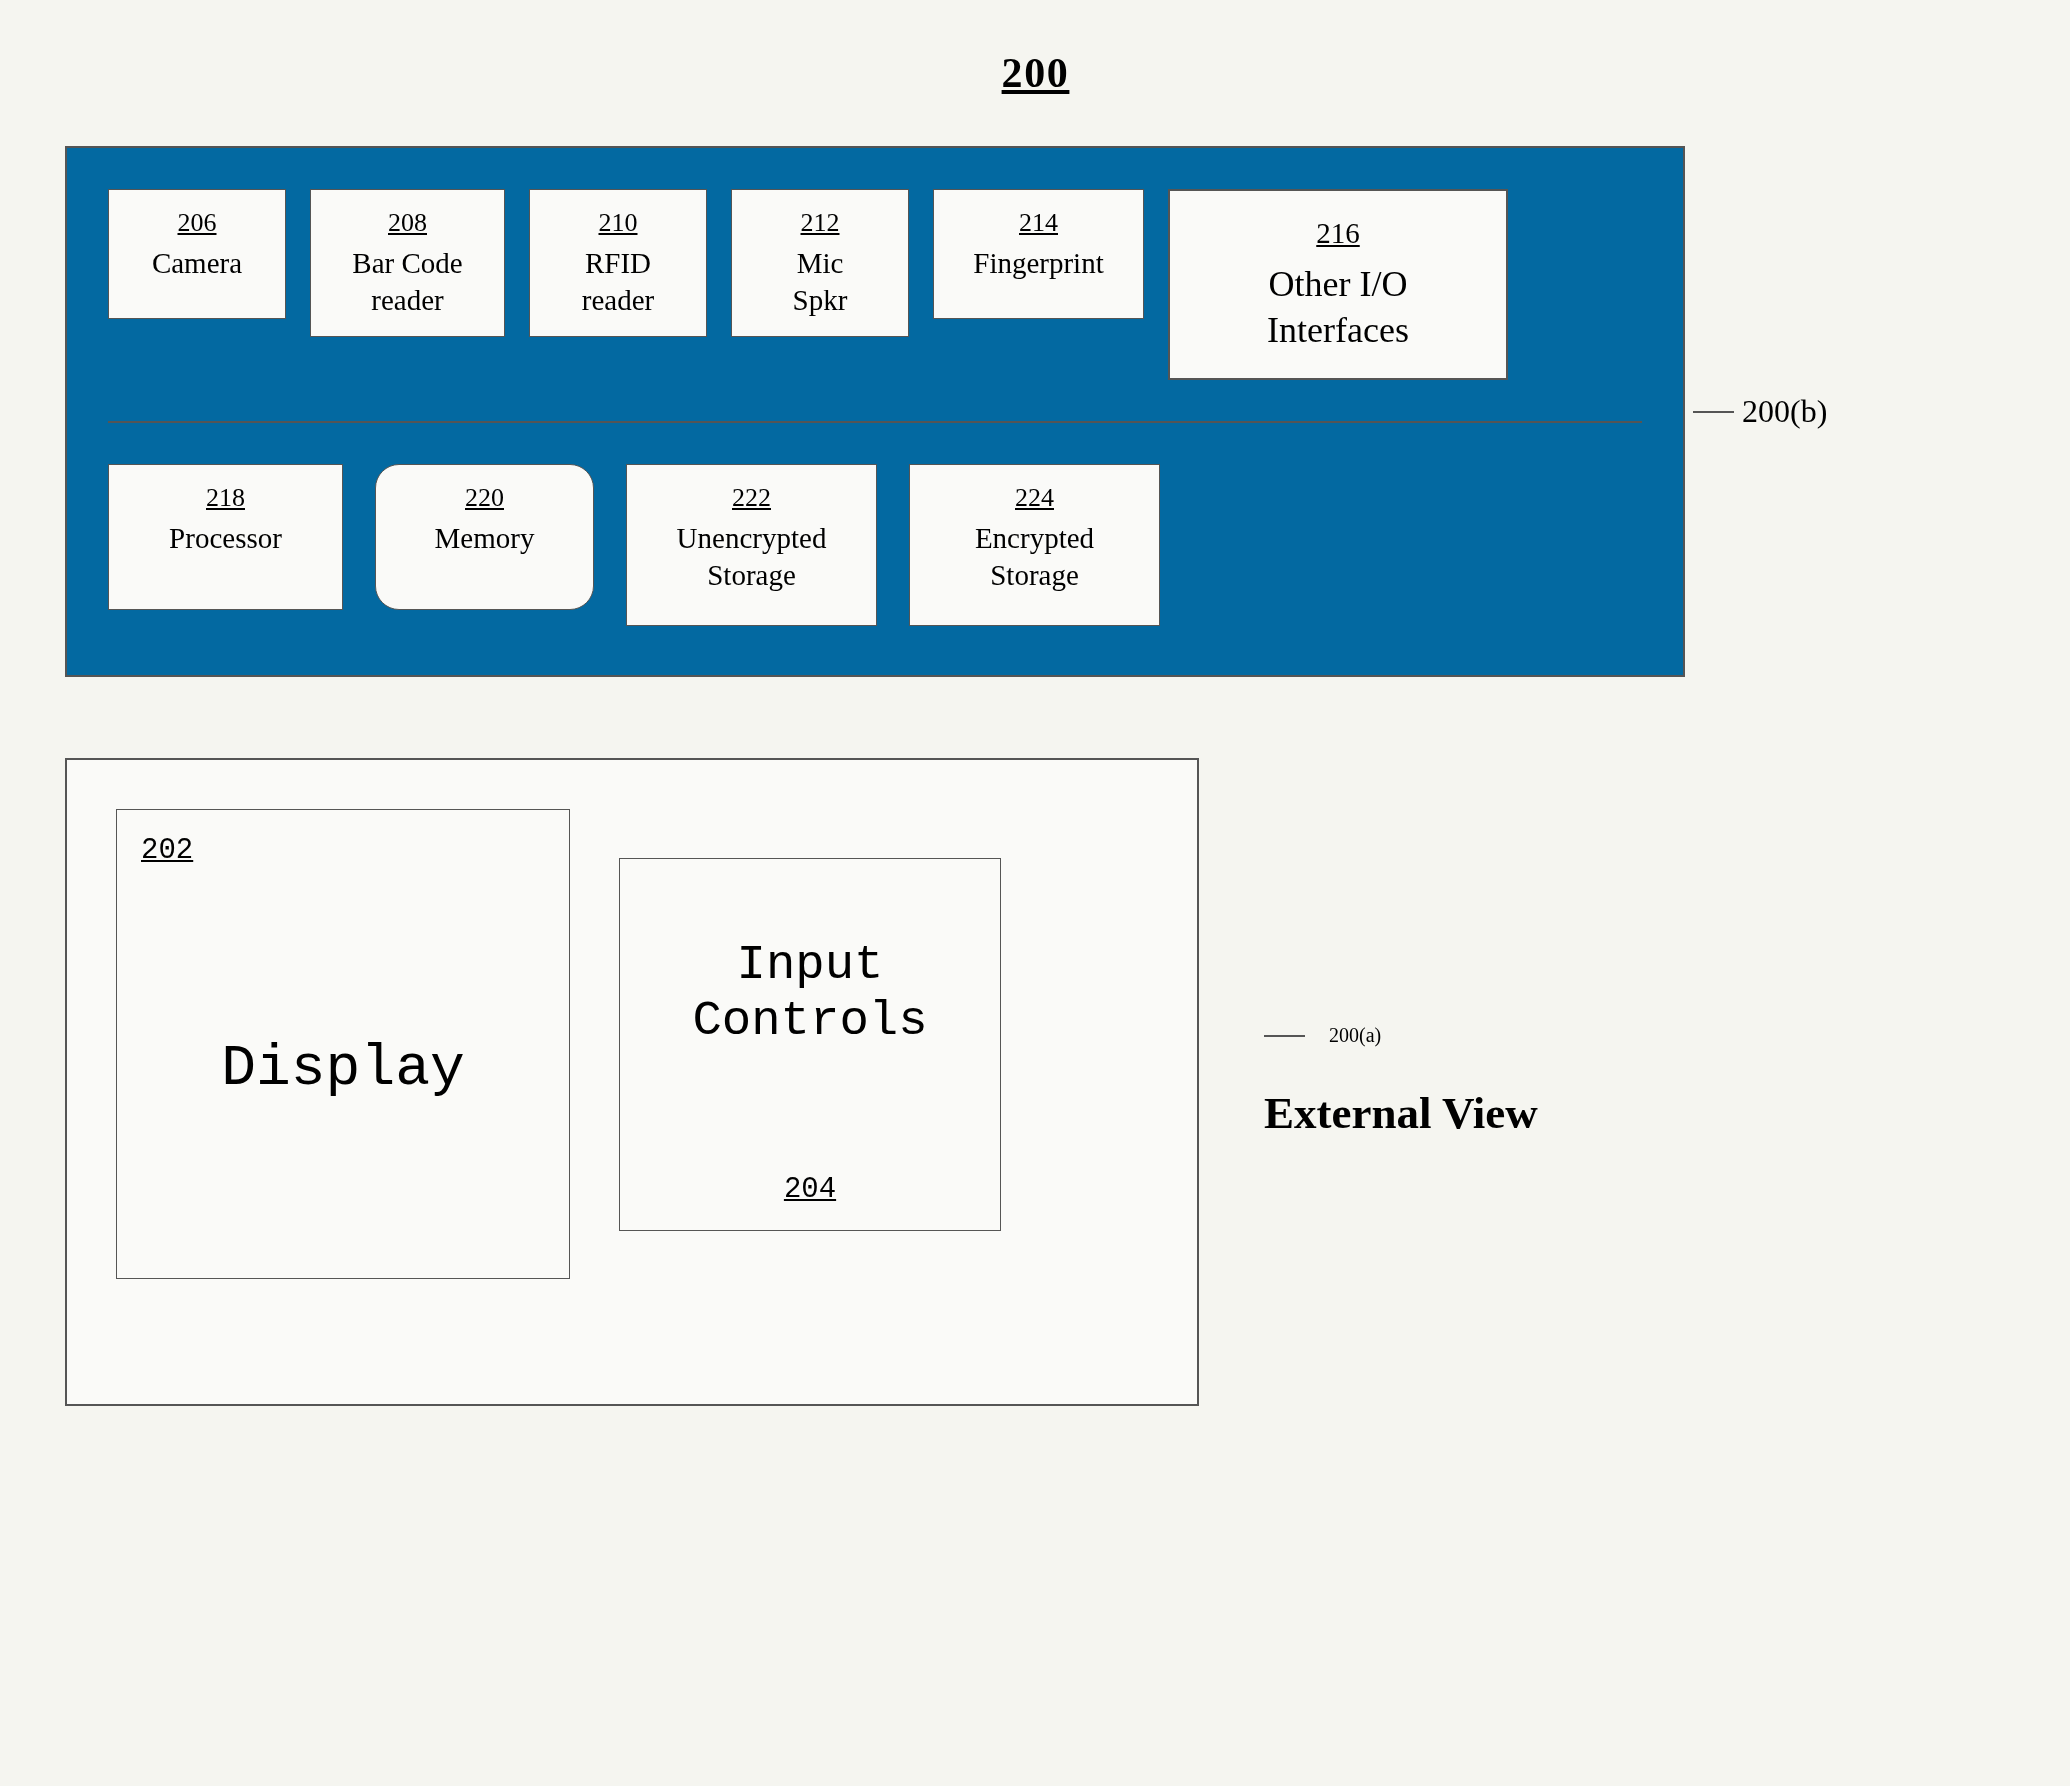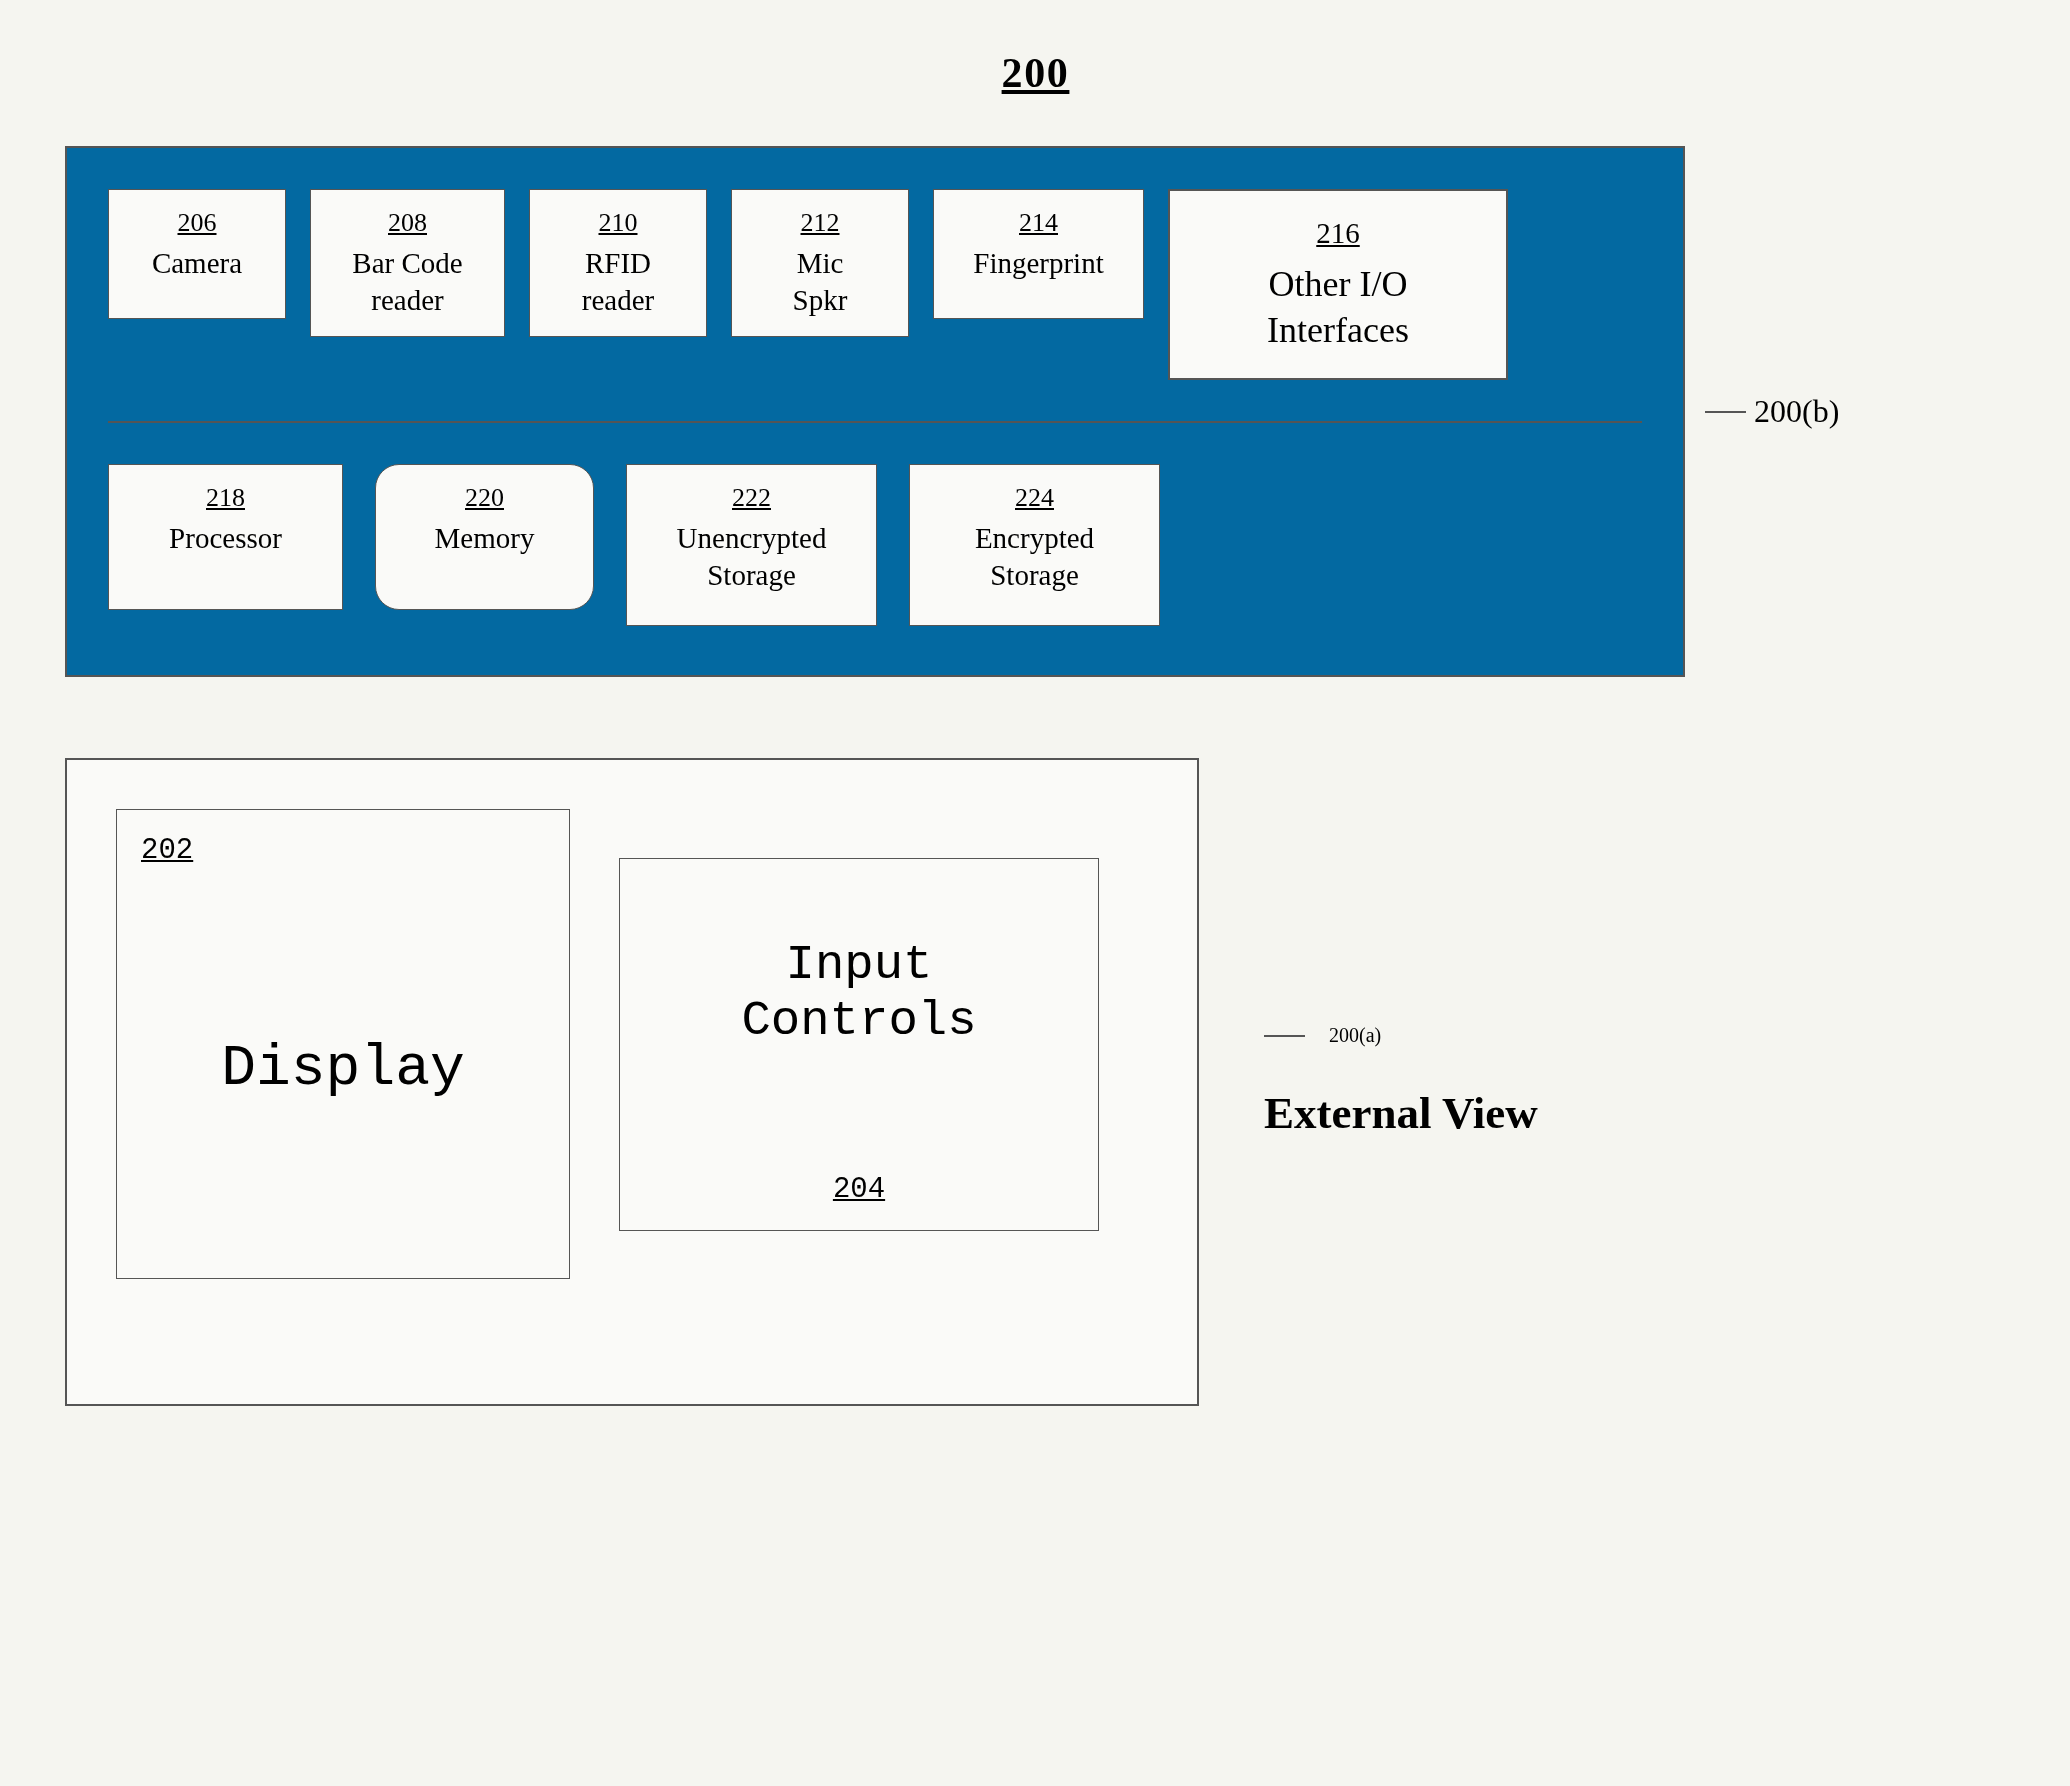--- a/index.html
+++ b/index.html
@@ -113,21 +113,20 @@
 
     
     .view-label-b {
       font-size: 32px;
       white-space: nowrap;
       position: relative;
       display: flex;
       flex-direction: column;
       align-items: flex-start;
       justify-content: center;
-      margin-left: 12px;
     }
     .view-label-b::before {
       content: '';
       position: absolute;
       left: -41px;
       top: 50%;
       width: 41px;
       height: 1.6px;
       background: #555;
     }
@@ -172,21 +171,21 @@
     .display-box .label-text {
       font-size: 58px;
       margin-top: auto;
       margin-bottom: auto;
       text-align: center;
       width: 100%;
     }
 
     .input-controls-box {
       border: 1.6px solid #555;
-      width: 480px;
+      width: 382px;
       min-height: 373px;
       display: flex;
       flex-direction: column;
       padding: 24px;
       background: #fafaf8;
       position: relative;
       align-self: flex-start;
       margin-top: 49px;
     }
     .input-controls-box .ref-num {

